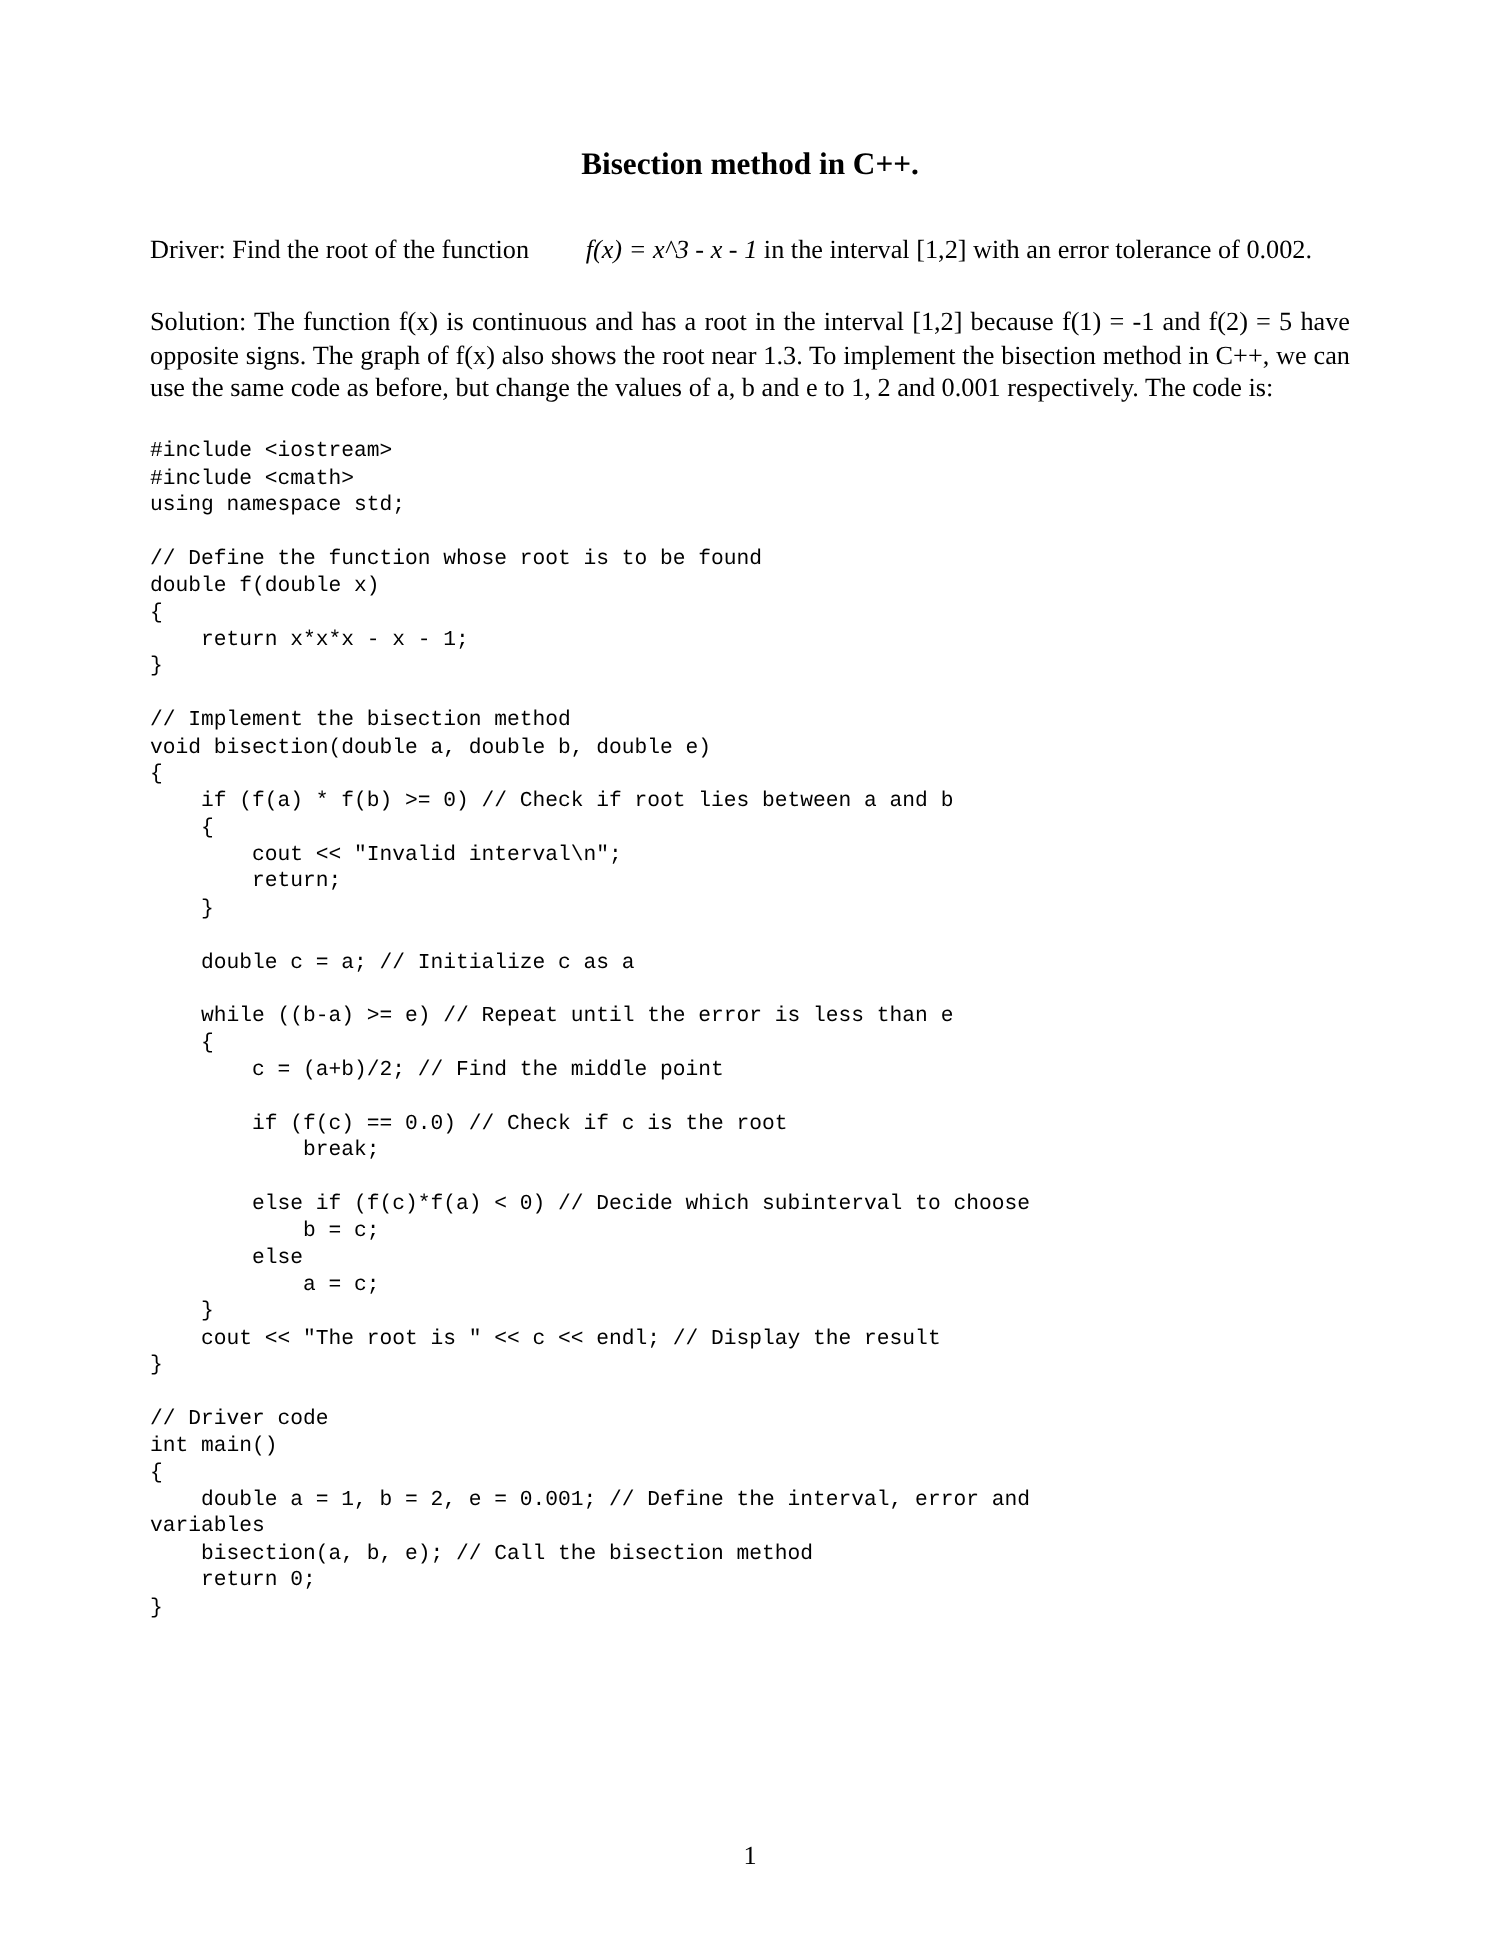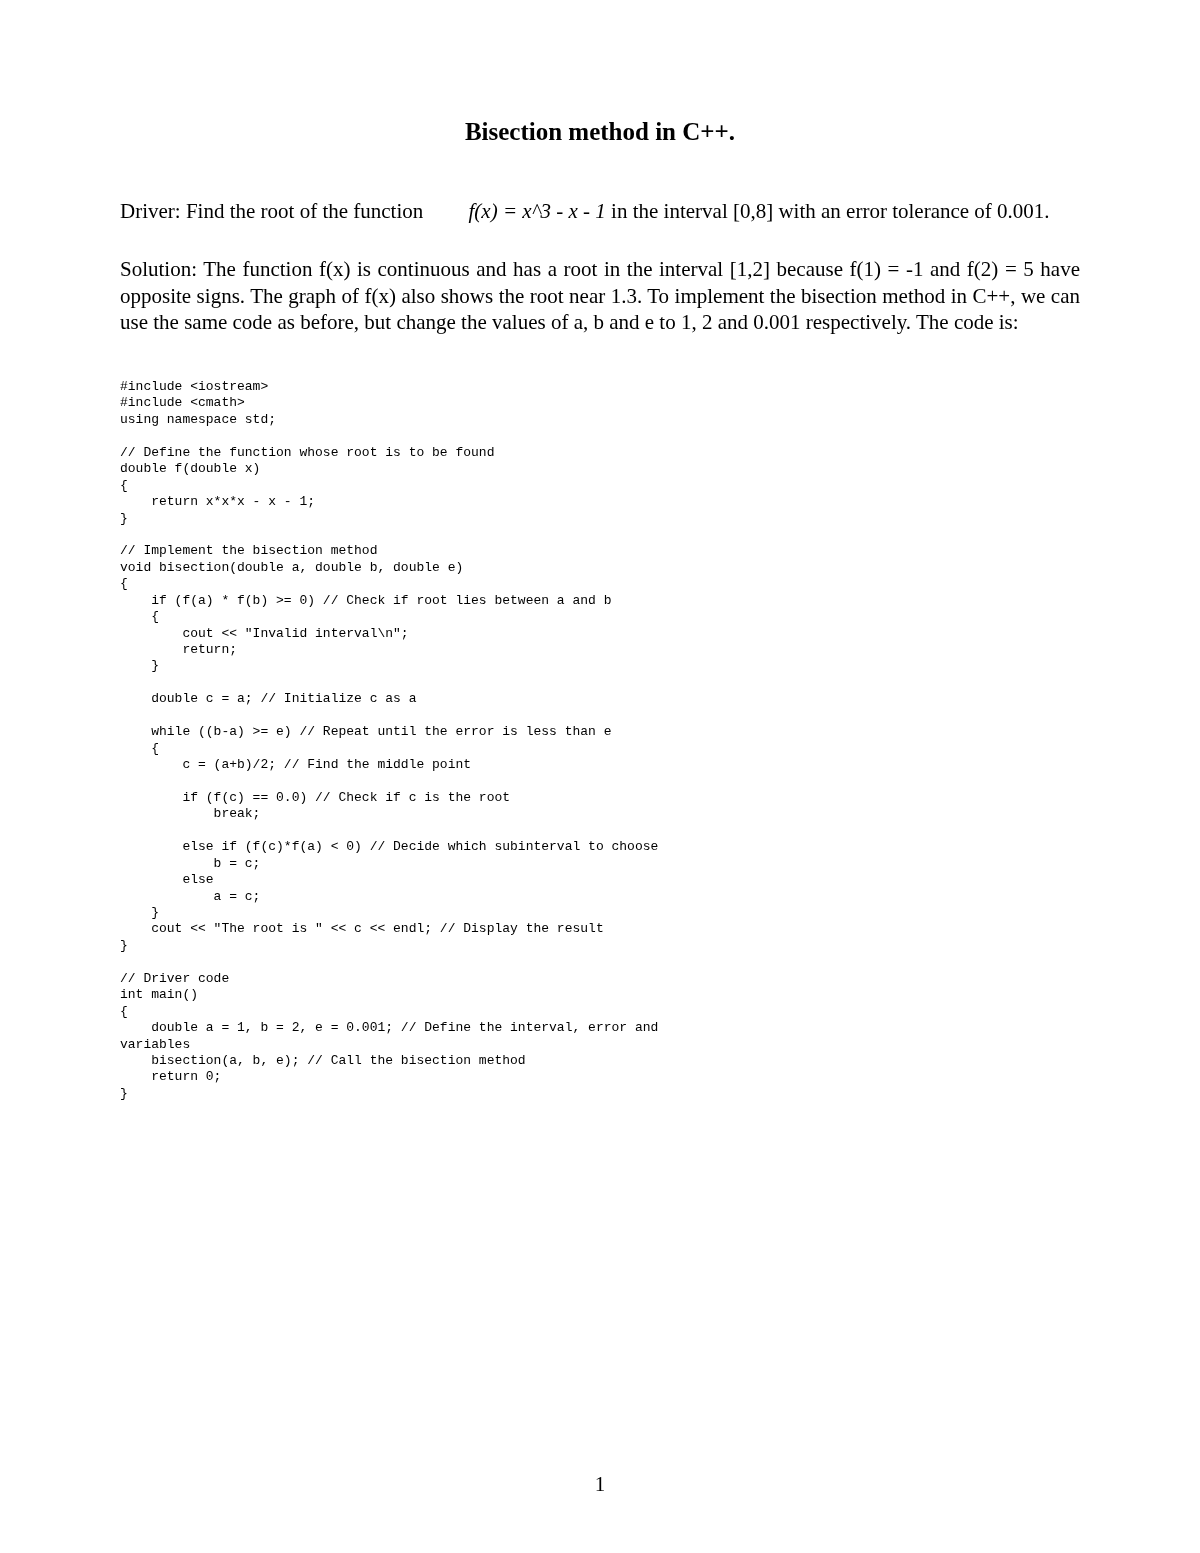--- a/index.html
+++ b/index.html
@@ -13,62 +13,62 @@
       width: 1200px;
       height: 1553px;
       position: relative;
       padding: 118px 120px 60px 120px;
       color: #000000;
     }
     .title {
       font-size: 25px;
       font-weight: bold;
       text-align: center;
-      margin-bottom: 52px;
+      margin-bottom: 40px;
     }
     .paragraph {
       font-size: 21px;
       line-height: 1.25;
       text-align: justify;
       margin-bottom: 32px;
     }
     .paragraph-2 {
       font-size: 21px;
       line-height: 1.25;
       text-align: justify;
-      margin-bottom: 44px;
+      margin-bottom: 28px;
     }
     .italic {
       font-style: italic;
       margin-left: 40px;
     }
     .code {
       font-family: "Courier New", Courier, monospace;
-      font-size: 13px;
+      font-size: 17px;
       line-height: 1.265;
       white-space: pre;
       color: #000000;
     }
     .page-number {
       position: absolute;
       bottom: 56px;
       left: 0;
       width: 100%;
       text-align: center;
       font-size: 21px;
       font-family: "Times New Roman", Times, serif;
     }
   </style>
 </head>
 <body>
 
 <h1 class="title">Bisection method in C++.</h1>
 
 <p class="paragraph">
-  <span>Driver: Find the root of the function </span><span class="italic">f(x) = x^3 - x - 1</span><span> in the interval [0,8] with an error tolerance of 0.001.</span>
+  <span>Driver: Find the root of the function </span><span class="italic">f(x) = x^3 - x - 1</span><span> in the interval [1,2] with an error tolerance of 0.002.</span>
 </p>
 
 <p class="paragraph-2">Solution: The function f(x) is continuous and has a root in the interval [1,2] because f(1) = -1 and f(2) = 5 have opposite signs. The graph of f(x) also shows the root near 1.3. To implement the bisection method in C++, we can use the same code as before, but change the values of a, b and e to 1, 2 and 0.001 respectively. The code is:</p>
 
 <div class="code">#include &lt;iostream&gt;
 #include &lt;cmath&gt;
 using namespace std;
 
 // Define the function whose root is to be found
 double f(double x)

